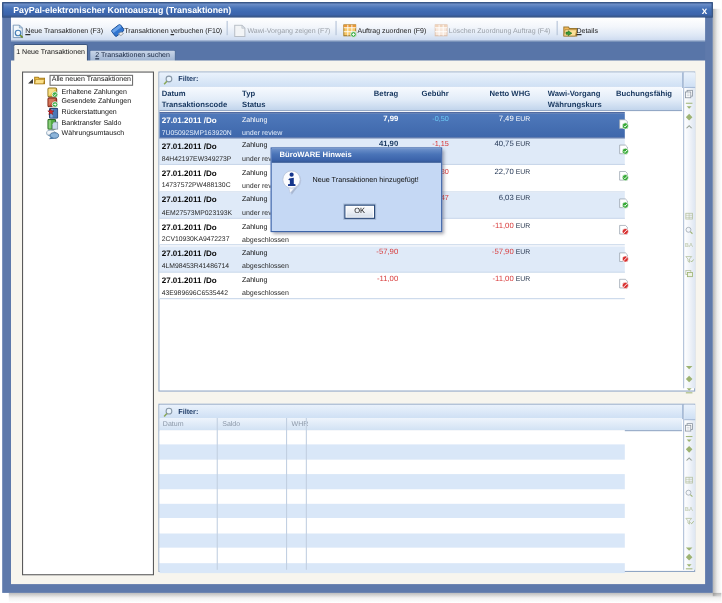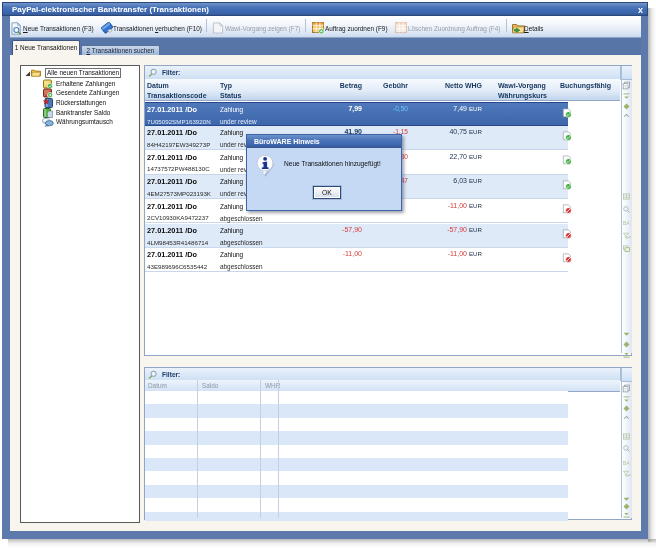--- a/index.html
+++ b/index.html
@@ -61,21 +61,21 @@
   font-size:6.8px;text-align:center;line-height:11px;color:#111;}
 svg{position:absolute;}
 </style>
 </head>
 <body>
 <div id="stage">
   <div class="abs" id="frame"></div>
   <div class="abs" id="shadowR"></div>
   <div class="abs" id="shadowB"></div>
   <div class="abs" id="title">
-      <span class="t">PayPal-elektronischer Banktransfer (Transaktionen)</span>
+      <span class="t">PayPal-elektronischer Kontoauszug (Transaktionen)</span>
       <span id="closex">x</span>
     </div>
   <div class="abs" id="toolbar">
     <svg style="left:1px;top:6px" width="11" height="13" viewBox="0 0 11 13">
       <path d="M1 0.8 h5.6 l2.6 2.6 v8.8 h-8.2 z" fill="#f2f8fc" stroke="#7a98b8" stroke-width=".9"></path>
       <path d="M6.6 0.8 l2.6 2.6 h-2.6 z" fill="#c8dcec" stroke="#7a98b8" stroke-width=".6"></path>
       <circle cx="5.4" cy="8" r="2.5" fill="none" stroke="#4a80b8" stroke-width="1.1"></circle>
       <line x1="7.3" y1="9.9" x2="9.6" y2="12.2" stroke="#6a8a28" stroke-width="1.4"></line>
     </svg>
     <span class="tbtxt" style="left:13px"><u>N</u>eue Transaktionen (F3)</span>

